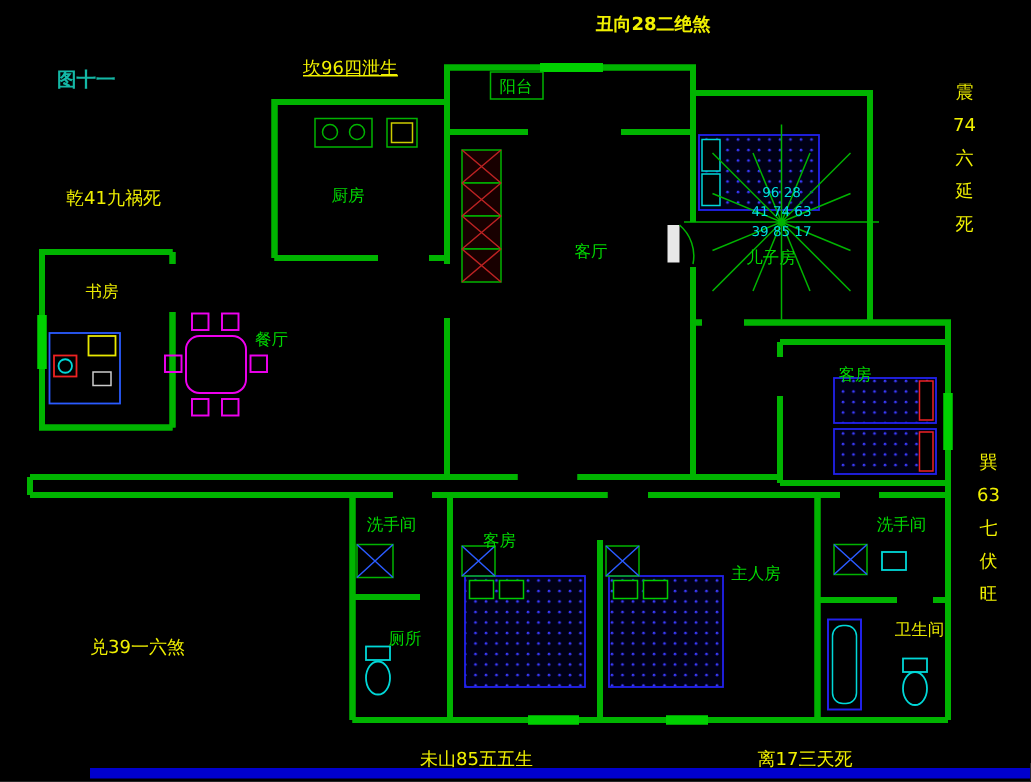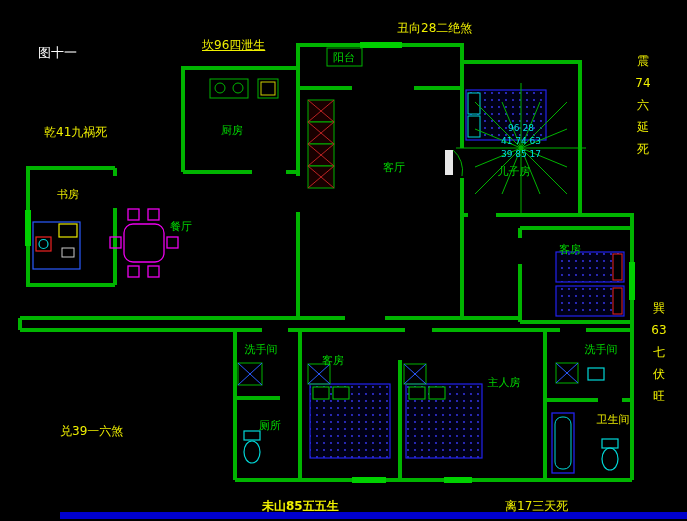--- a/index.html
+++ b/index.html
@@ -9,21 +9,21 @@
   svg text{font-family:"DejaVu Sans",sans-serif;}
   .wall-outer{stroke:#00b400;stroke-width:4;fill:none;}
   .wall-inner{stroke:#000000;stroke-width:1.6;fill:none;}
   .win-outer{stroke:#00d000;stroke-width:6;fill:none;}
   .win-inner{stroke:#000000;stroke-width:2.5;fill:none;}
   .thin{stroke:#00b400;stroke-width:1;fill:none;}
   .roomlbl{fill:#00d800;font-size:11px;text-anchor:middle;}
   .roomlbl.yellow{fill:#e8e800;}
   .cnum{fill:#00e0e0;font-size:9px;text-anchor:middle;}
   .lbl{position:absolute;color:#f0f000;font-size:12px;white-space:nowrap;}
-  .lbl.red{color:#ffffff;font-size:13px;font-weight:normal;}
+  .lbl.red{color:#14b8a6;font-size:13px;font-weight:bold;}
   .vlabel{position:absolute;color:#f0f000;font-size:12px;white-space:pre-line;
           text-align:center;width:26px;line-height:22px;}
   .bottombar{position:absolute;left:60px;top:512px;width:627px;height:7px;background:#0000cd;}
 </style>
 </head>
 <body>
 
 <div class="canvas">
 
   <svg width="687" height="521" viewBox="0 0 687 521">
@@ -204,26 +204,26 @@
     <text class="roomlbl" x="514" y="175">儿子房</text>
     <text class="roomlbl" x="570" y="253">客房</text>
     <text class="roomlbl" x="261" y="353">洗手间</text>
     <text class="roomlbl" x="333" y="364">客房</text>
     <text class="roomlbl" x="504" y="386">主人房</text>
     <text class="roomlbl" x="270" y="429">厕所</text>
     <text class="roomlbl" x="601" y="353">洗手间</text>
     <text class="roomlbl yellow" x="613" y="423">卫生间</text>
   </svg>
 
-  <div class="lbl" style="left:397px;top:20px;">丑向28二绝煞</div>
+  <div class="lbl" style="left:397px;top:8px;font-weight:bold;">丑向28二绝煞</div>
   <div class="lbl" style="left:202px;top:37px;text-decoration:underline;">坎96四泄生</div>
   <div class="lbl red" style="left:38px;top:44px;">图十一</div>
   <div class="lbl" style="left:44px;top:124px;text-align:right;">乾41九祸死</div>
   <div class="lbl" style="left:60px;top:423px;text-align:right;">兑39一六煞</div>
-  <div class="lbl" style="left:262px;top:498px;font-weight:bold;">未山85五五生</div>
+  <div class="lbl" style="left:280px;top:498px;">未山85五五生</div>
   <div class="lbl" style="left:505px;top:498px;">离17三天死</div>
   <div class="vlabel" style="left:630px;top:50px;">震
 74
 六
 延
 死</div>
   <div class="vlabel" style="left:646px;top:297px;">巽
 63
 七
 伏

